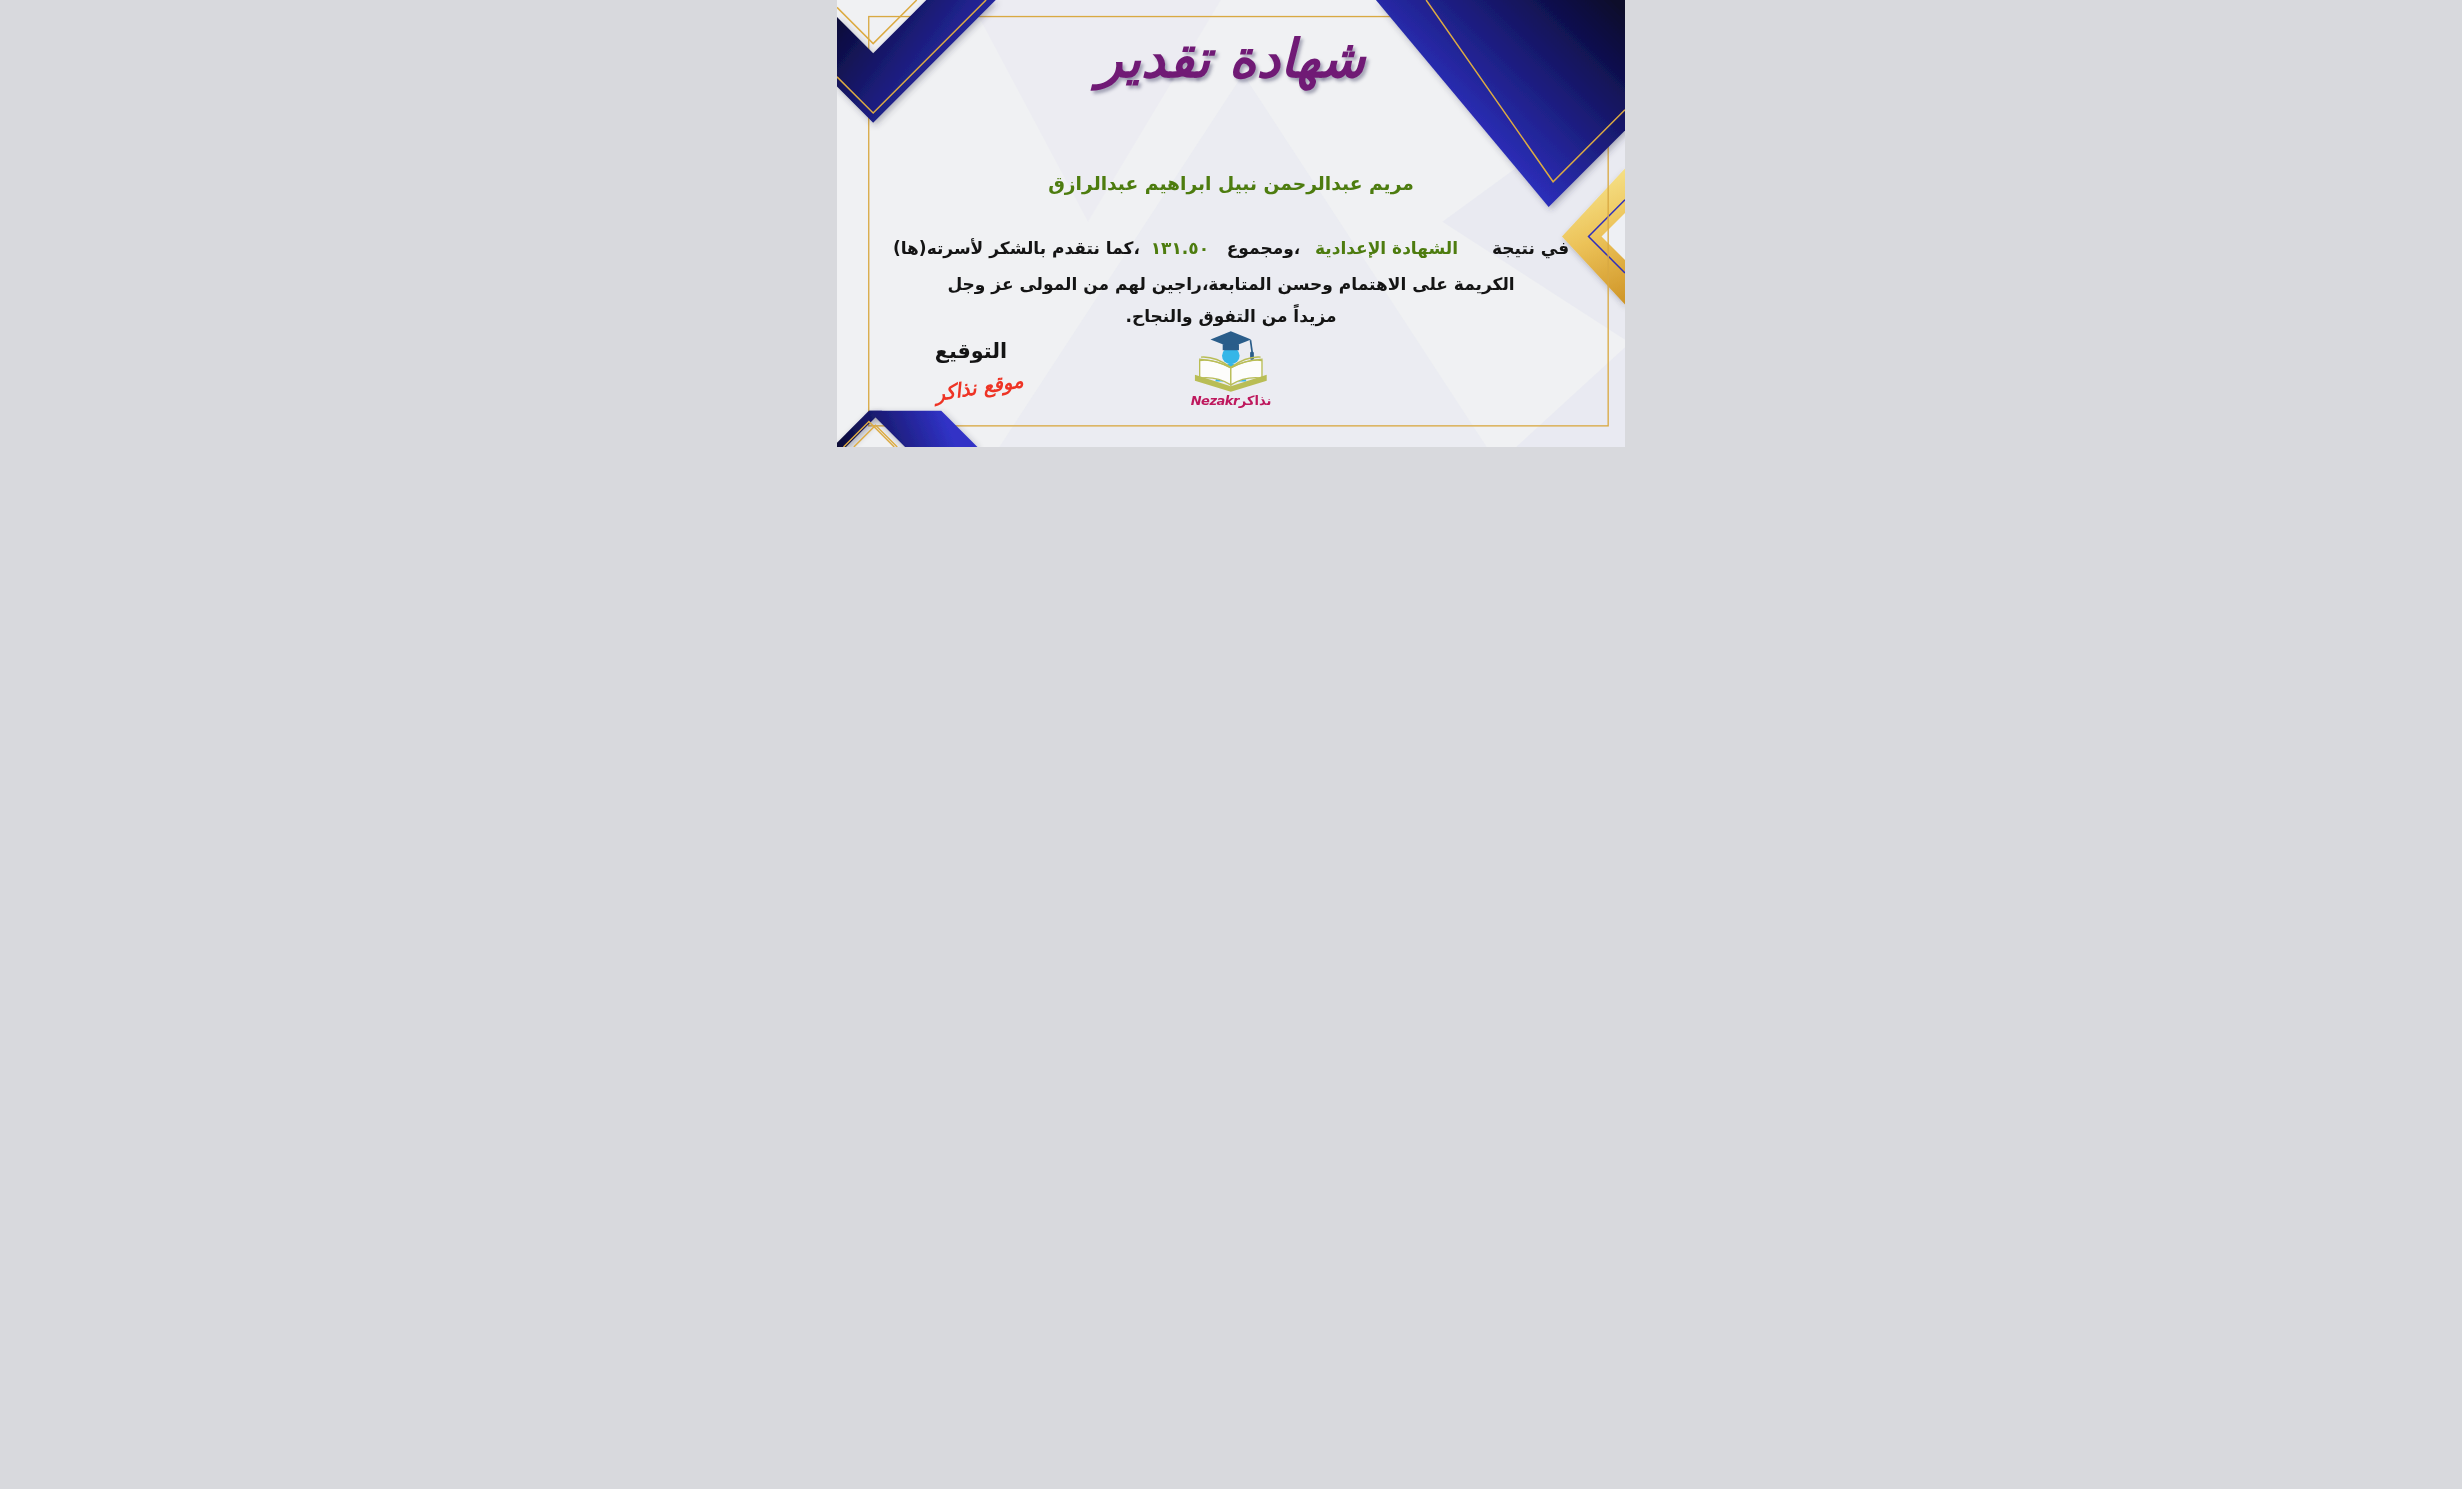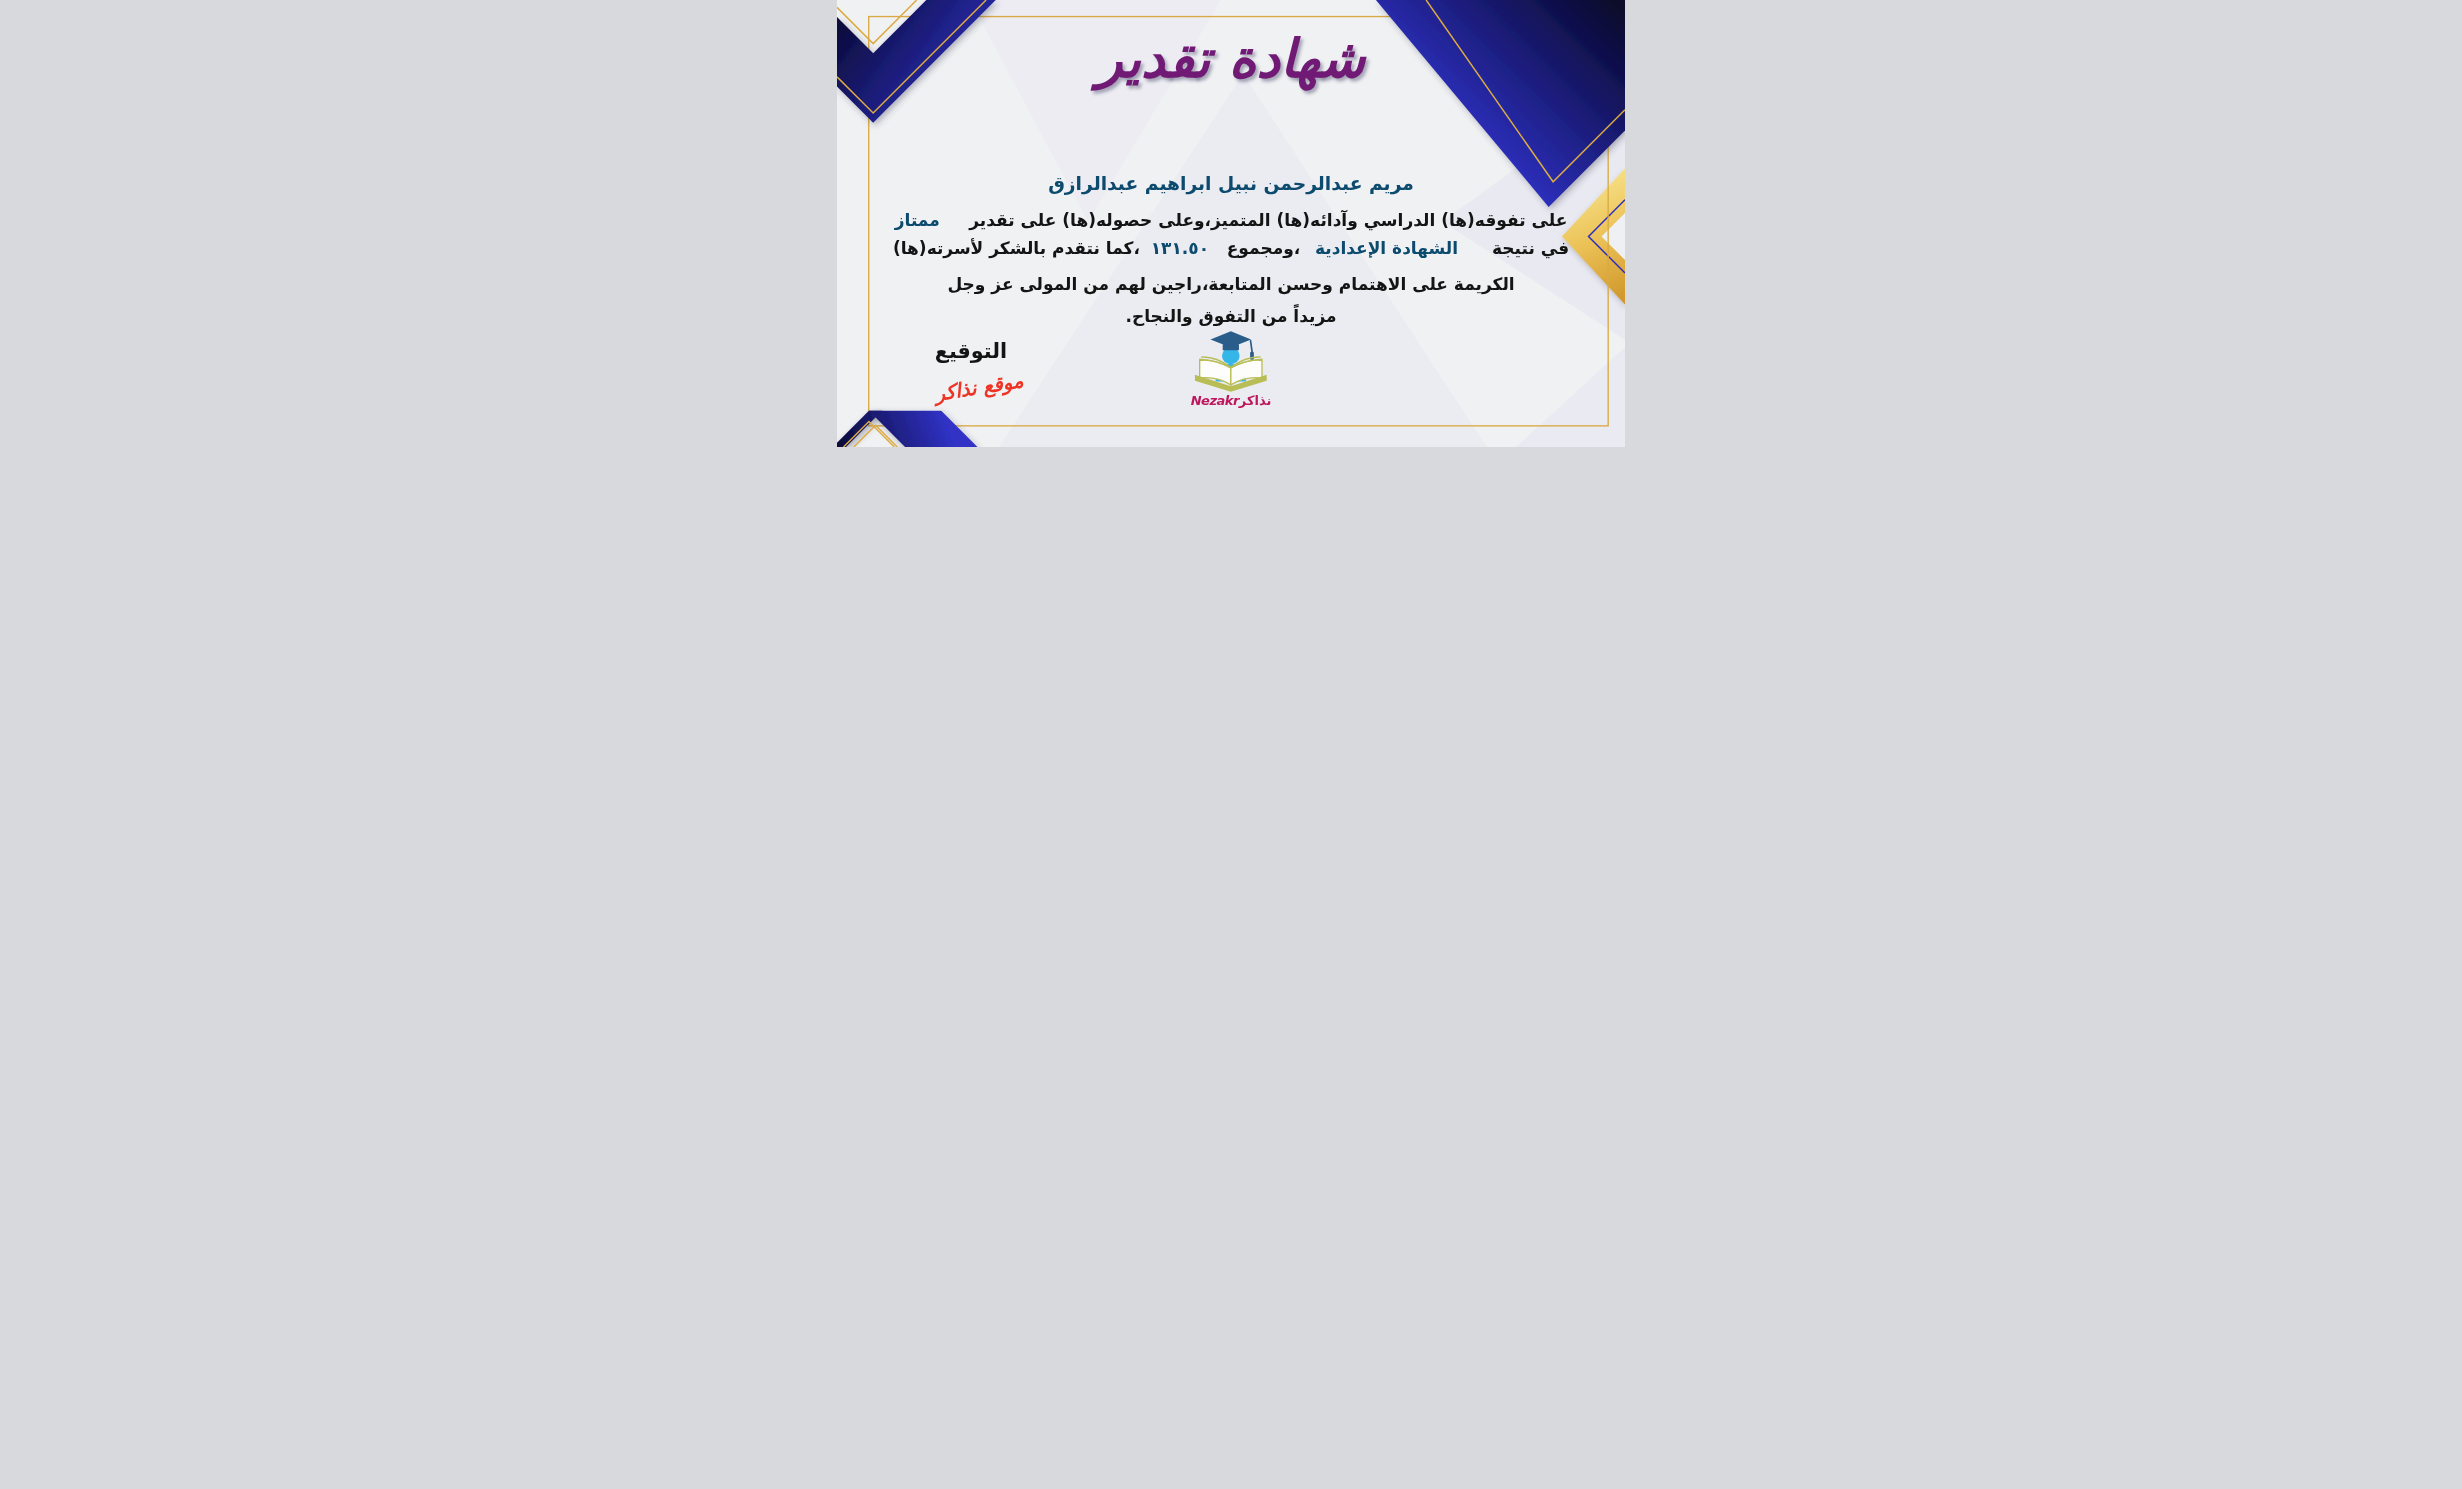--- a/index.html
+++ b/index.html
@@ -20,21 +20,21 @@
     white-space:nowrap;
   }
   .title{
     position:absolute;left:0;right:0;top:6.6%;
     text-align:center;direction:rtl;
     font-size:53px;font-weight:700;font-style:italic;
     color:#701a75;
     text-shadow:2.5px 3.4px 3.4px rgba(25,25,70,.35);
     line-height:1.1;
   }
-  .red{color:#0c4a6e;}
+  .red{color:#4d7c0f;}
   .gap-a{display:inline-block;width:29.5px;}
   .gap-b{display:inline-block;width:34px;}
   .gap-c{display:inline-block;width:14.8px;}
   .gap-d{display:inline-block;width:17.7px;}
   .gap-e{display:inline-block;width:10.8px;}
   .sig-label{
     position:absolute;left:9.5%;top:75.8%;width:15%;
     text-align:center;direction:rtl;
     font-size:20.7px;font-weight:700;color:#141414;
   }
@@ -123,23 +123,20 @@
     </g>
   </svg>
 
   <div class="title">شهادة تقدير</div>
 
 
   <div class="txt red" style="top:38.4%;font-size:18.7px;">
     <span>مريم عبدالرحمن نبيل ابراهيم عبدالرازق</span>
   </div>
 
-  <div class="txt" style="top:46.9%;">
-    <span>على تفوقه(ها) الدراسي وآدائه(ها) المتميز،وعلى حصوله(ها) على تقدير</span><span class="gap-a"></span><span class="red">ممتاز</span>
-  </div>
 
   <div class="txt" style="top:53.2%;">
     <span>في نتيجة</span><span class="gap-b"></span><span class="red">الشهادة الإعدادية</span><span class="gap-c"></span><span>،ومجموع</span><span class="gap-d"></span><span class="red">١٣١.٥٠</span><span class="gap-e"></span><span>،كما نتقدم بالشكر لأسرته(ها)</span>
   </div>
 
   <div class="txt" style="top:61.2%;">
     <span>الكريمة على الاهتمام وحسن المتابعة،راجين لهم من المولى عز وجل</span>
   </div>
 
   <div class="txt" style="top:68.5%;">

